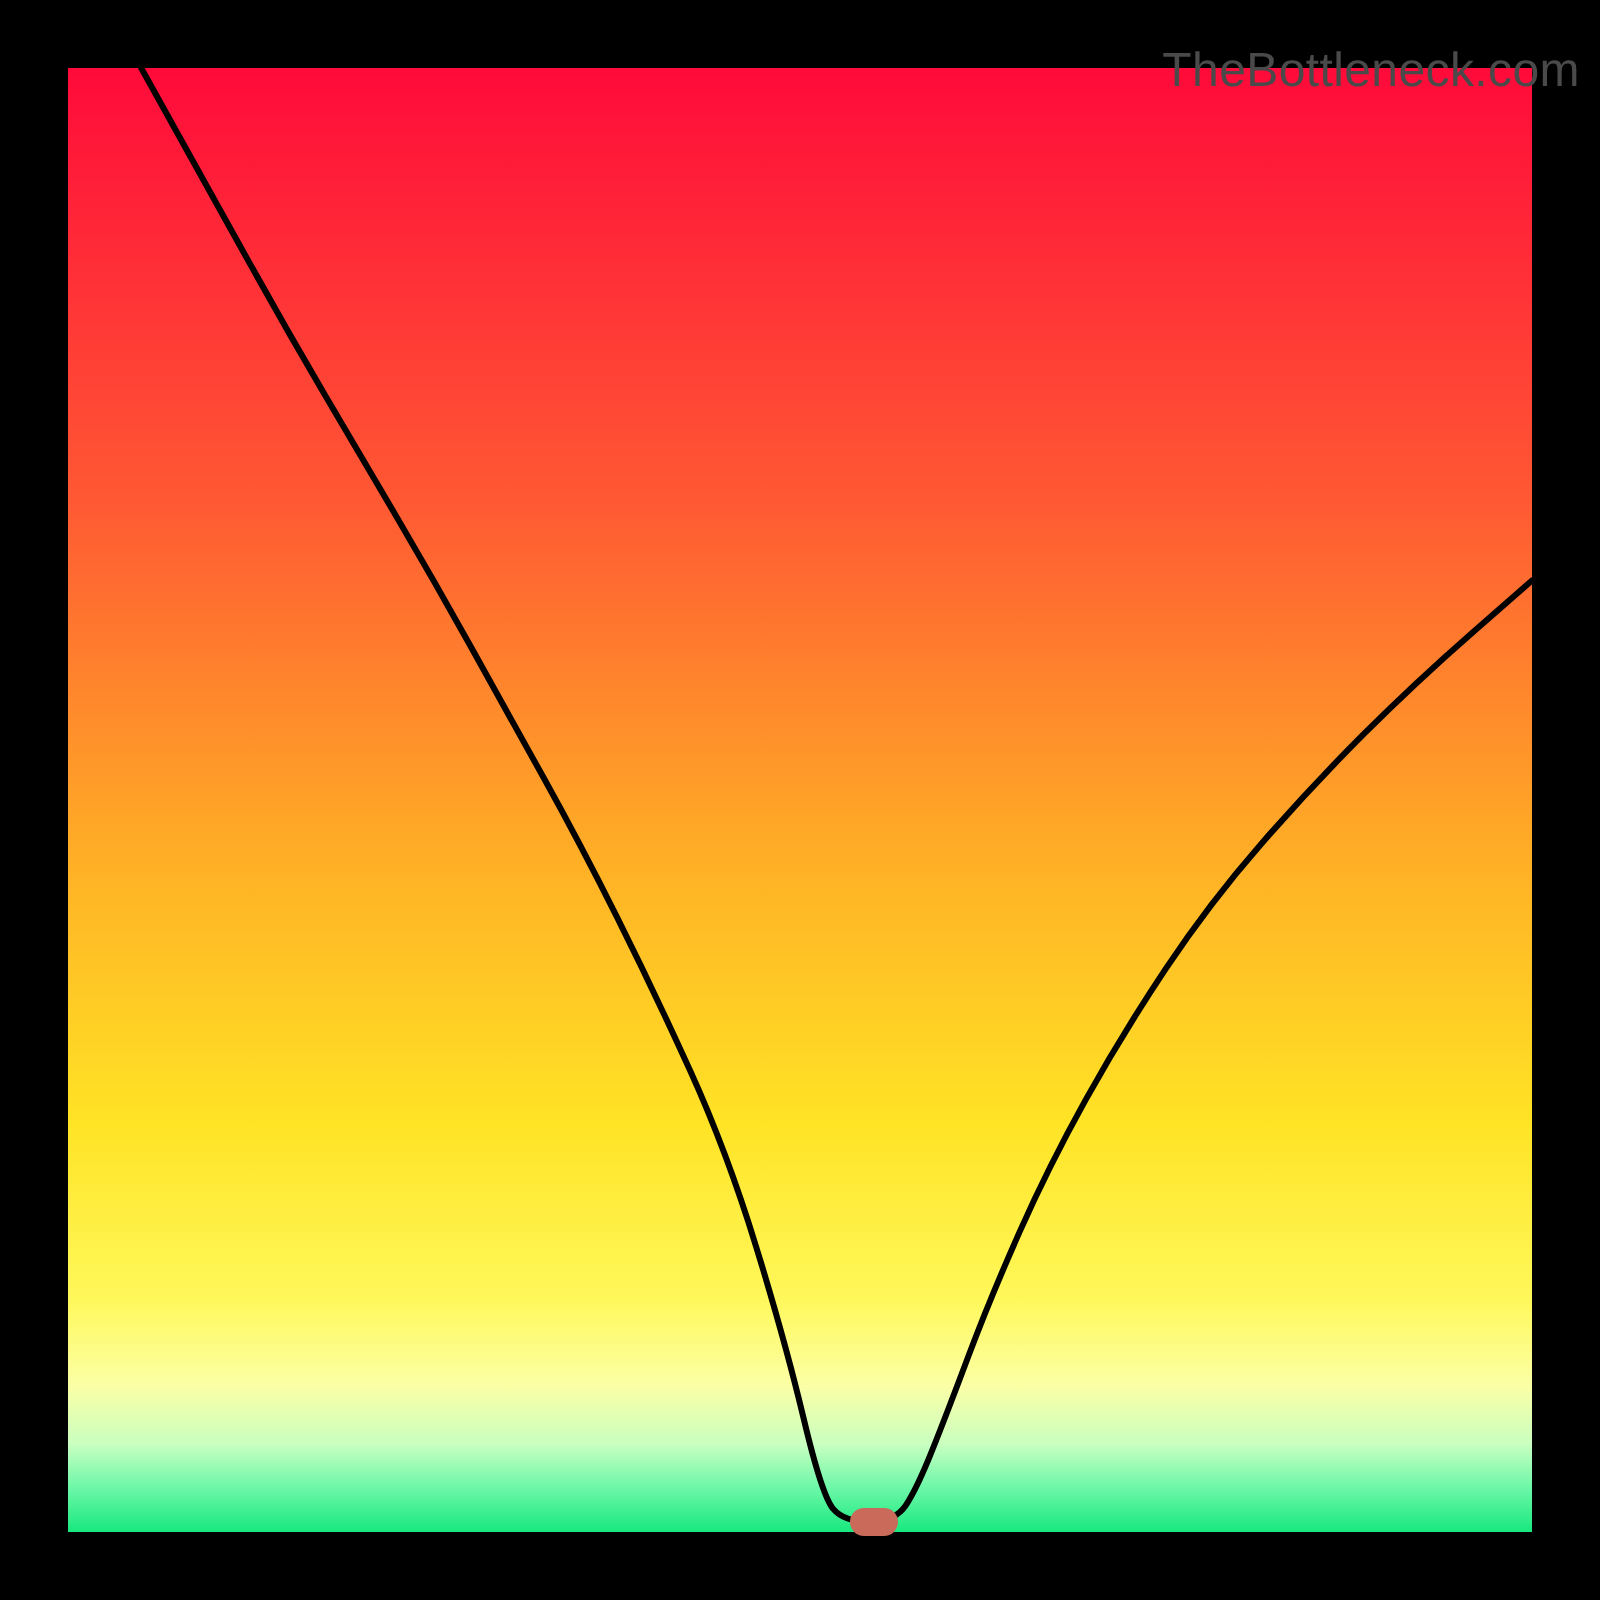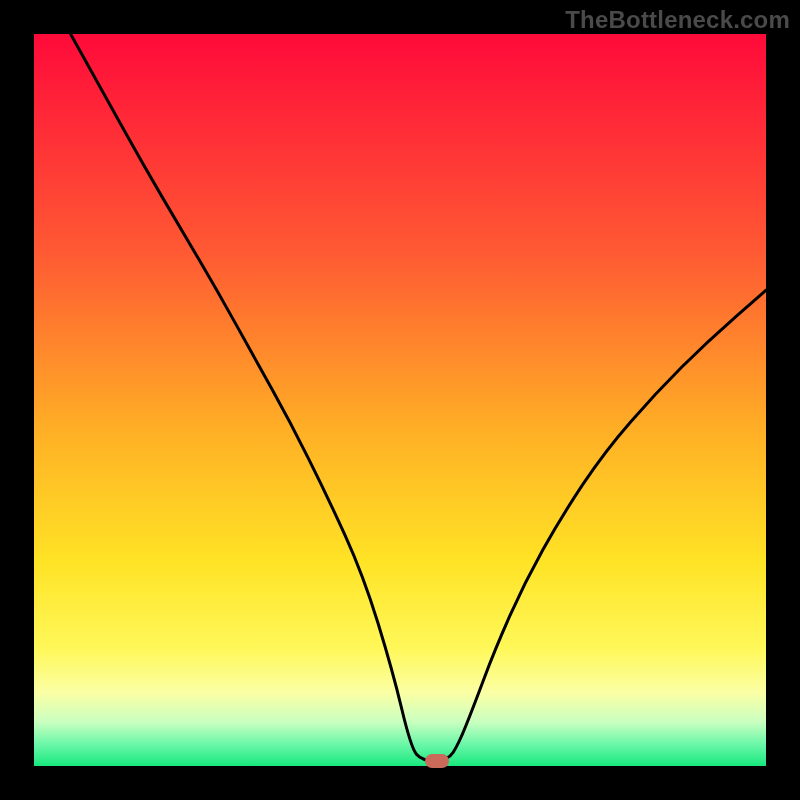--- a/index.html
+++ b/index.html
@@ -20,25 +20,25 @@
   .plot-area {
     position: absolute;
     left: 34px;
     top: 34px;
     width: 732px;
     height: 732px;
     
   }
   .attribution {
     position: absolute;
-    top: 6px;
+    top: 22px;
     right: 10px;
     color: #4a4a4a;
     font-size: 24px;
-    font-weight: 700;
+    font-weight: 400;
     letter-spacing: 0.2px;
   }
   svg.curves {
     position: absolute;
     left: 0; top: 0;
     width: 732px; height: 732px;
     overflow: visible;
   }
   .marker {
     position: absolute;

